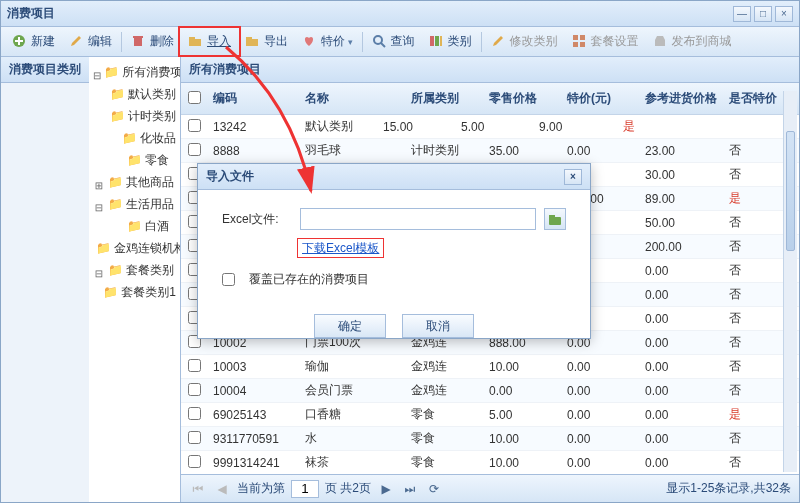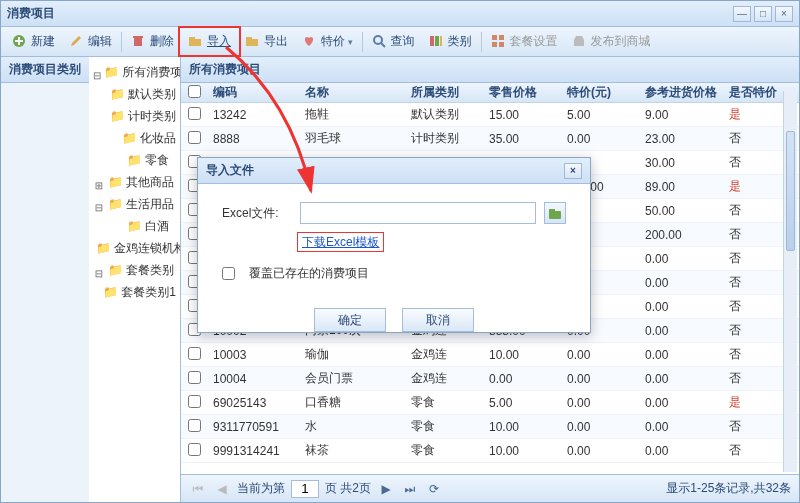--- a/index.html
+++ b/index.html
@@ -61,21 +61,21 @@
   }
   .tree { flex:1; overflow:auto; padding:4px 2px; background:#fff; line-height:20px; }
   .tree-node { display:flex; align-items:center; gap:3px; padding:1px 2px; white-space:nowrap; }
   .tree-indent { display:inline-block; width:16px; }
   .tree-toggle { width:12px; height:12px; font-size:10px; color:#666; text-align:center; }
   .folder { color:#d9a837; }
   .main {
     flex:1; display:flex; flex-direction:column; min-width:0; background:#fff;
   }
   .grid-hd {
-    height:20px; background:linear-gradient(#eef5fd,#d6e6f6);
+    height:32px; background:linear-gradient(#eef5fd,#d6e6f6);
     border-bottom:1px solid #c3d4e8; display:flex; align-items:center;
     font-weight:bold; color:#2b4b78; font-size:12px;
   }
   .grid-hd .col, .row .col { padding:0 6px; overflow:hidden; text-overflow:ellipsis; white-space:nowrap; }
   .col-chk{width:26px;text-align:center;}
   .col-code{width:92px;} .col-name{width:106px;} .col-cat{width:78px;}
   .col-price{width:78px;} .col-special{width:78px;}
   .col-cost{width:84px;} .col-flag{width:66px;}
   .grid-body { flex:1; overflow:auto; background:#fff; }
   .row {
@@ -88,21 +88,21 @@
   .pager {
     height:28px; border-top:1px solid #a5bddc; background:linear-gradient(#eef5fd,#d6e6f6);
     display:flex; align-items:center; padding:0 8px; color:#2b4b78; gap:6px;
   }
   .pager .spacer{flex:1;}
   .pager .nav{ width:18px; text-align:center; color:#4b6a90; }
   .pager .nav.disabled{ color:#bbb; }
   .pager input{ width:28px; height:18px; text-align:center; border:1px solid #a5bddc; }
 
   .dialog {
-    position:absolute; left:196px; top:156px; width:394px;
+    position:absolute; left:196px; top:162px; width:394px;
     border:1px solid #8aa6c7; background:#fff; box-shadow:0 3px 12px rgba(0,0,0,.25);
   }
   .dlg-title {
     height:26px; background:linear-gradient(#e2eefb,#cde0f5);
     display:flex; align-items:center; padding:0 8px; border-bottom:1px solid #a5bddc;
     font-weight:bold; color:#2b4b78;
   }
   .dlg-title .spacer{flex:1;}
   .dlg-close {
     width:18px; height:16px; border:1px solid #9fb8d8;
@@ -208,20 +208,26 @@
       </div>
       <div class="tb-btn">
         <span class="tb-icon"><svg width="14" height="14">
             <rect x="1" y="2" width="4" height="10" fill="#d06868"></rect>
             <rect x="6" y="2" width="4" height="10" fill="#6ea64e"></rect>
             <rect x="11" y="2" width="2" height="10" fill="#e0b557"></rect>
           </svg></span>
         <span>类别</span>
       </div>
       <div class="tb-sep"></div>
+      <div class="tb-btn disabled">
+        <span class="tb-icon"><svg width="14" height="14">
+            <path d="M2 12l1-3 7-7 2 2-7 7-3 1z" fill="#e0a94a"></path>
+          </svg></span>
+        <span>修改类别</span>
+      </div>
       <div class="tb-btn disabled">
         <span class="tb-icon"><svg width="14" height="14">
             <rect x="1" y="1" width="5" height="5" fill="#d08868"></rect>
             <rect x="8" y="1" width="5" height="5" fill="#d08868"></rect>
             <rect x="1" y="8" width="5" height="5" fill="#d08868"></rect>
             <rect x="8" y="8" width="5" height="5" fill="#d08868"></rect>
           </svg></span>
         <span>套餐设置</span>
       </div>
       <div class="tb-btn disabled">
@@ -310,21 +316,20 @@
         <div class="col col-cat">所属类别</div>
         <div class="col col-price">零售价格</div>
         <div class="col col-special">特价(元)</div>
         <div class="col col-cost">参考进货价格</div>
         <div class="col col-flag">是否特价</div>
       </div>
       <div class="grid-body" id="grid-body">
           <div class="row">
             <div class="col col-chk"><input type="checkbox" style=""></div>
             <div class="col col-code">13242</div>
-            <div class="col col-name">拖鞋</div>
             <div class="col col-cat">默认类别</div>
             <div class="col col-price">15.00</div>
             <div class="col col-special">5.00</div>
             <div class="col col-cost">9.00</div>
             <div class="col col-flag flag-yes">是</div>
           </div>
           <div class="row">
             <div class="col col-chk"><input type="checkbox" style=""></div>
             <div class="col col-code">8888</div>
             <div class="col col-name">羽毛球</div>

